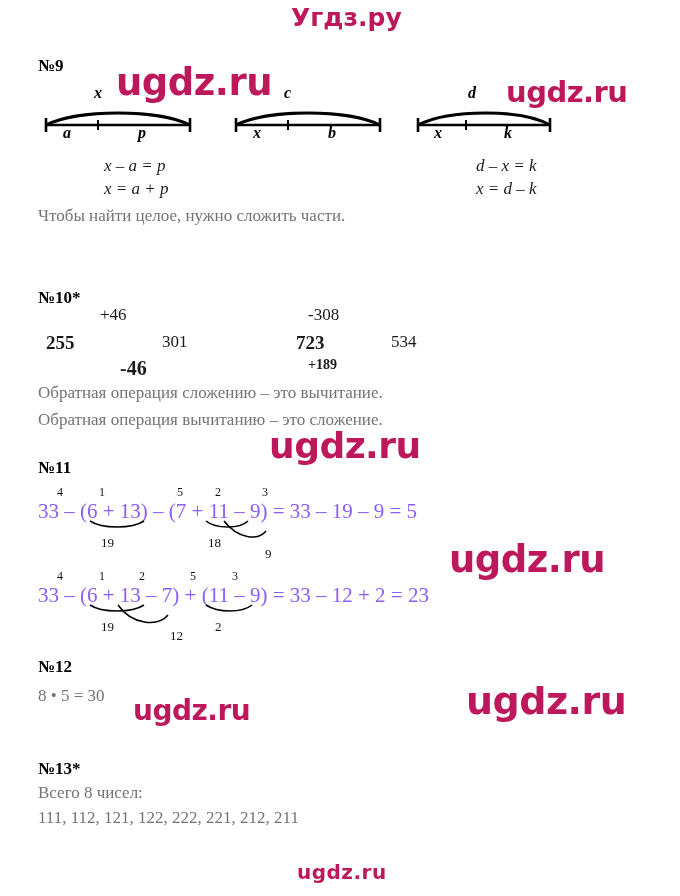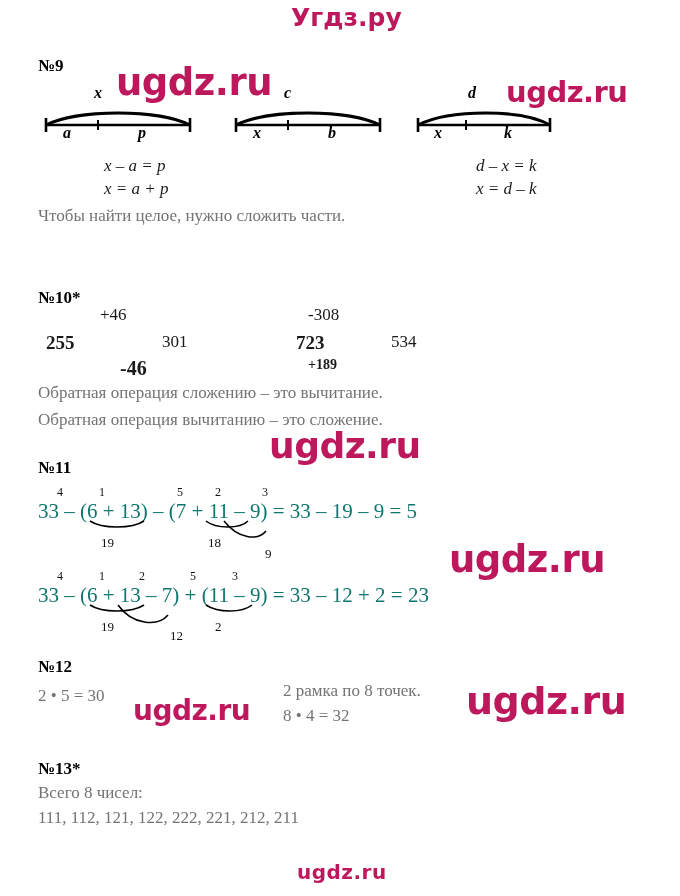--- a/index.html
+++ b/index.html
@@ -82,21 +82,21 @@
   
   .eqblock { position: absolute; font-size: 17px; font-style: italic; }
   .eqblock div { margin-bottom: 3px; white-space: nowrap; margin-left: 32px; }
 
   
   .n10 { position: absolute; left: 40px; top: 305px; width: 420px; height: 72px; }
   .n10 span { position: absolute; white-space: nowrap; font-size: 17px; }
   .n10 .bold { font-weight: bold; font-size: 19px; }
 
   
-  .expr { position: absolute; font-size: 21px; white-space: nowrap; color: #0f766e; }
+  .expr { position: absolute; font-size: 21px; white-space: nowrap; color: #8b5cf6; }
   .sup {
     position: absolute;
     font-size: 12px;
     color: #111;
   }
   .sub {
     position: absolute;
     font-size: 13px;
     color: #111;
   }
@@ -214,27 +214,23 @@
       <path d="M118 4 C 130 12, 154 12, 164 4" fill="none" stroke="#000" stroke-width="1.6"></path>
     </svg>
     <span class="sub" style="left:101px; top:619px;">19</span>
     <span class="sub" style="left:170px; top:628px;">12</span>
     <span class="sub" style="left:215px; top:619px;">2</span>
   </div>
 
   <div class="task-num" style="left:38px; top:657px;">№12</div>
 
   <div class="col-left" style="left:38px; top:681px;">
-    <div class="line" style="position:relative; left:0; top:5px;">2 • 5 = 30</div>
-  </div>
-
-  <div class="col-right" style="left:283px; top:681px;">
-    <div class="line" style="position:relative; left:0; top:0;">2 рамка по 8 точек.</div>
-    <div class="line" style="position:relative; left:0; top:5px;">8 • 4 = 32</div>
-  </div>
+    <div class="line" style="position:relative; left:0; top:5px;">8 • 5 = 30</div>
+  </div>
+
 
   <div class="task-num" style="left:38px; top:759px;">№13*</div>
   <div class="line" style="left:38px; top:783px;">Всего 8 чисел:</div>
   <div class="line" style="left:38px; top:808px;">111, 112, 121, 122, 222, 221, 212, 211</div>
 
 </div>
 
 <div class="wm wm-header">Угдз.ру</div>
 <div class="wm wm-1">ugdz.ru</div>
 <div class="wm wm-2">ugdz.ru</div>

